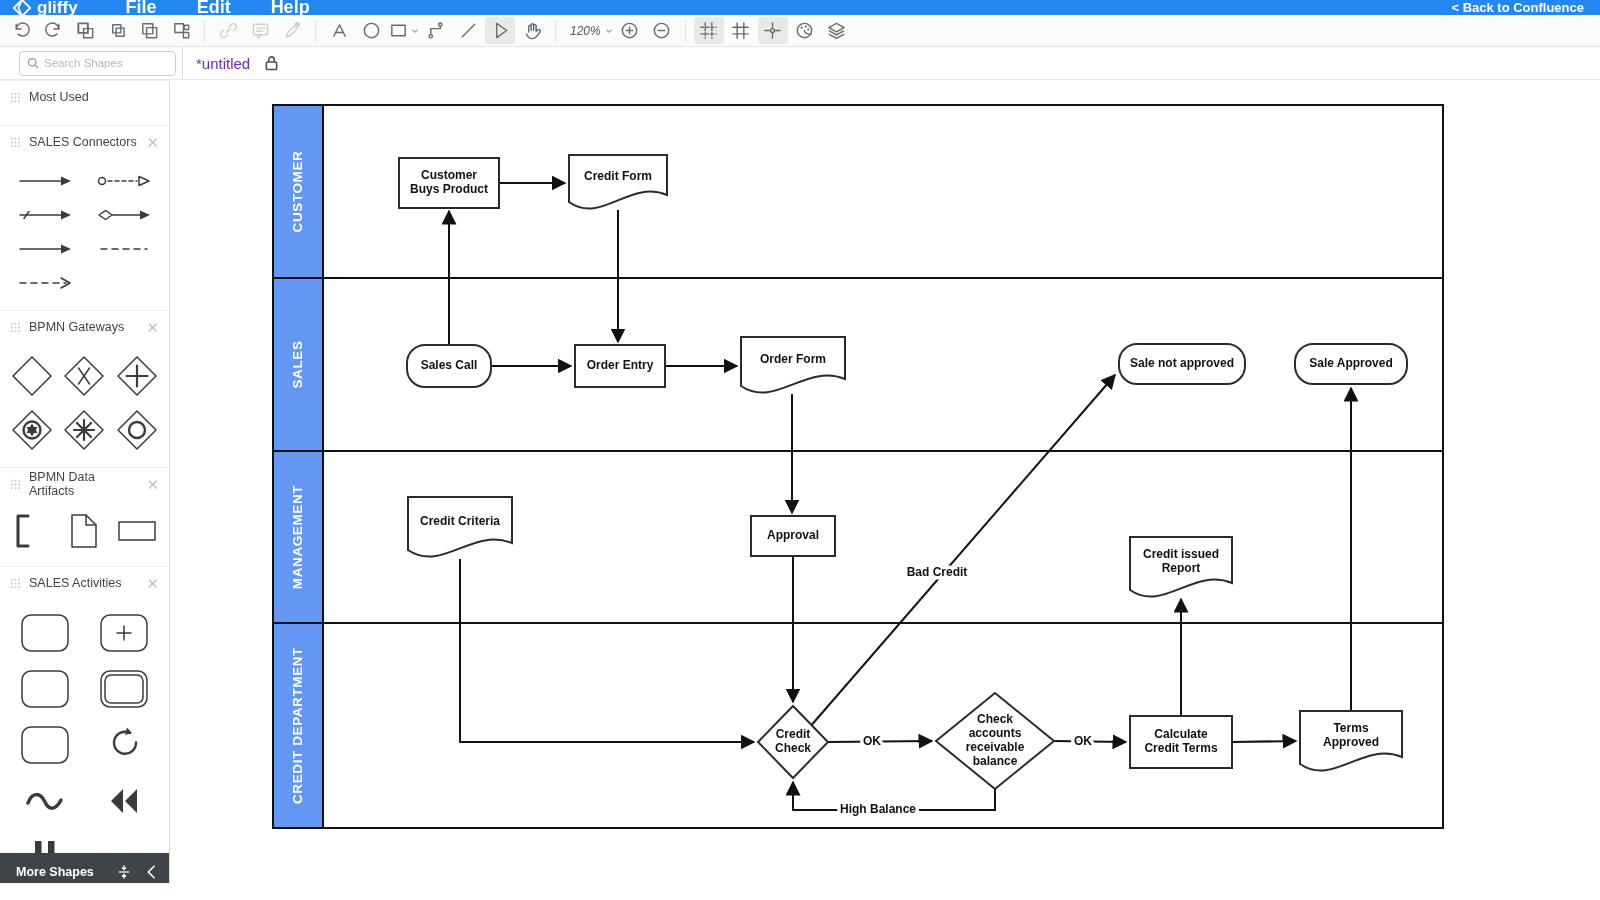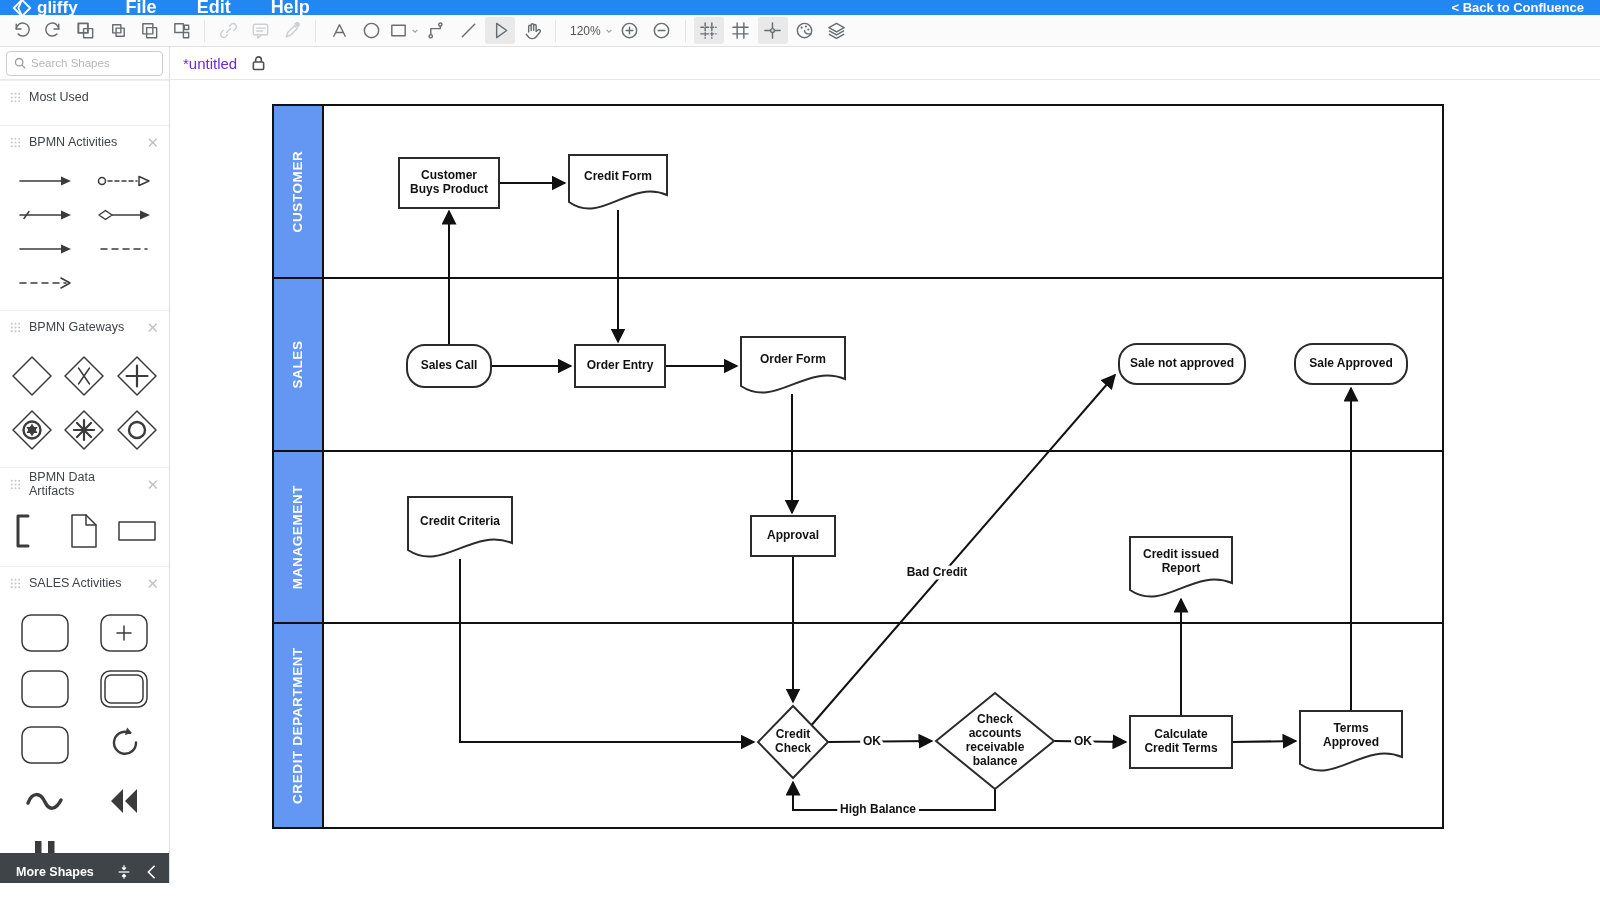--- a/index.html
+++ b/index.html
@@ -8,30 +8,30 @@
 
   
   .topbar { height:15px; background:#2287f0; display:flex; align-items:center; color:#fff; }
   .logo { display:flex; align-items:center; gap:5px; padding:0 10px 0 12px; font-weight:bold; font-size:17px; }
   .menus { display:flex; margin-left:18px; }
   .menu { padding:0 20px; font-size:18px; font-weight:bold; cursor:default; }
   .back { margin-left:auto; padding-right:16px; font-size:13px; font-weight:bold; color:#fff; text-decoration:none; }
 
   
   .toolbar { height:32px; background:#fbfbfb; border-bottom:1px solid #e2e2e2;
-    display:flex; align-items:center; padding-left:5px; }
+    display:flex; align-items:center; padding-left:5px;font-style:italic; }
   .tbtn { min-width:30px; height:27px; display:flex; align-items:center; justify-content:center;
     margin:0 1px; border-radius:3px; color:#686d72; gap:2px; }
   .tbtn.active { background:#e9e9e9; }
   .tbtn.disabled { color:#cdd0d3; }
   .tbtn .zlabel { font-size:12px; color:#555; padding:0 2px 0 6px; }
   .tdiv { width:1px; height:22px; background:#e4e4e4; margin:0 7px; }
 
   
-  .titlebar { height:33px; background:#fff; border-bottom:1px solid #e8e8e8; display:flex; align-items:center; }
+  .titlebar { height:33px; background:#fff; border-bottom:1px solid #e8e8e8; display:flex; align-items:center;padding-left:13px; }
   .search-wrap { width:170px; height:100%; border-right:1px solid #ddd; display:flex; align-items:center; padding:0 6px; flex:none; }
   .search-box { flex:1; display:flex; align-items:center; gap:5px; border:1px solid #ccc; border-radius:4px; height:25px; padding:0 7px; background:#fff; }
   .search-box input { border:none; outline:none; width:100px; font-size:11.5px; color:#333; font-family:"Liberation Sans",sans-serif; }
   .search-box input::placeholder { color:#b3b7ba; }
   .doc-title { font-size:15px; color:#6d28d9; margin-left:13px; }
   .lock { margin-left:14px; color:#4b5054; display:flex; }
   .tb-right { margin-left:auto; display:flex; align-items:center; margin-right:16px; }
   .badge { border:1px solid #c9c9c9; border-radius:3px; padding:3px 8px; font-size:10.5px; font-weight:bold;
     color:#4c4c4c; letter-spacing:.3px; }
   .publish { background:#2d87f3; color:#fff; border:none; border-radius:3px; padding:7px 15px;
@@ -283,21 +283,21 @@
               <circle cx="6" cy="2" r="1.1"></circle>
               <circle cx="10" cy="2" r="1.1"></circle>
               <circle cx="2" cy="6" r="1.1"></circle>
               <circle cx="6" cy="6" r="1.1"></circle>
               <circle cx="10" cy="6" r="1.1"></circle>
               <circle cx="2" cy="10" r="1.1"></circle>
               <circle cx="6" cy="10" r="1.1"></circle>
               <circle cx="10" cy="10" r="1.1"></circle>
             </svg>
           </span>
-          <span class="lbl">BPMN Activities</span>
+          <span class="lbl">SALES Connectors</span>
           <span class="x">✕</span>
         </div>
         <div class="items cols-2">
           <div class="shape-item">
             <svg width="56" height="24" viewBox="0 0 56 24" fill="none" stroke="currentColor" stroke-width="1.5" stroke-linecap="round" stroke-linejoin="round">
               <line x1="3" y1="12" x2="44" y2="12"></line>
               <path d="M44 7.5 L54 12 L44 16.5 Z" fill="currentColor" stroke="none"></path>
             </svg>
           </div>
           <div class="shape-item">

